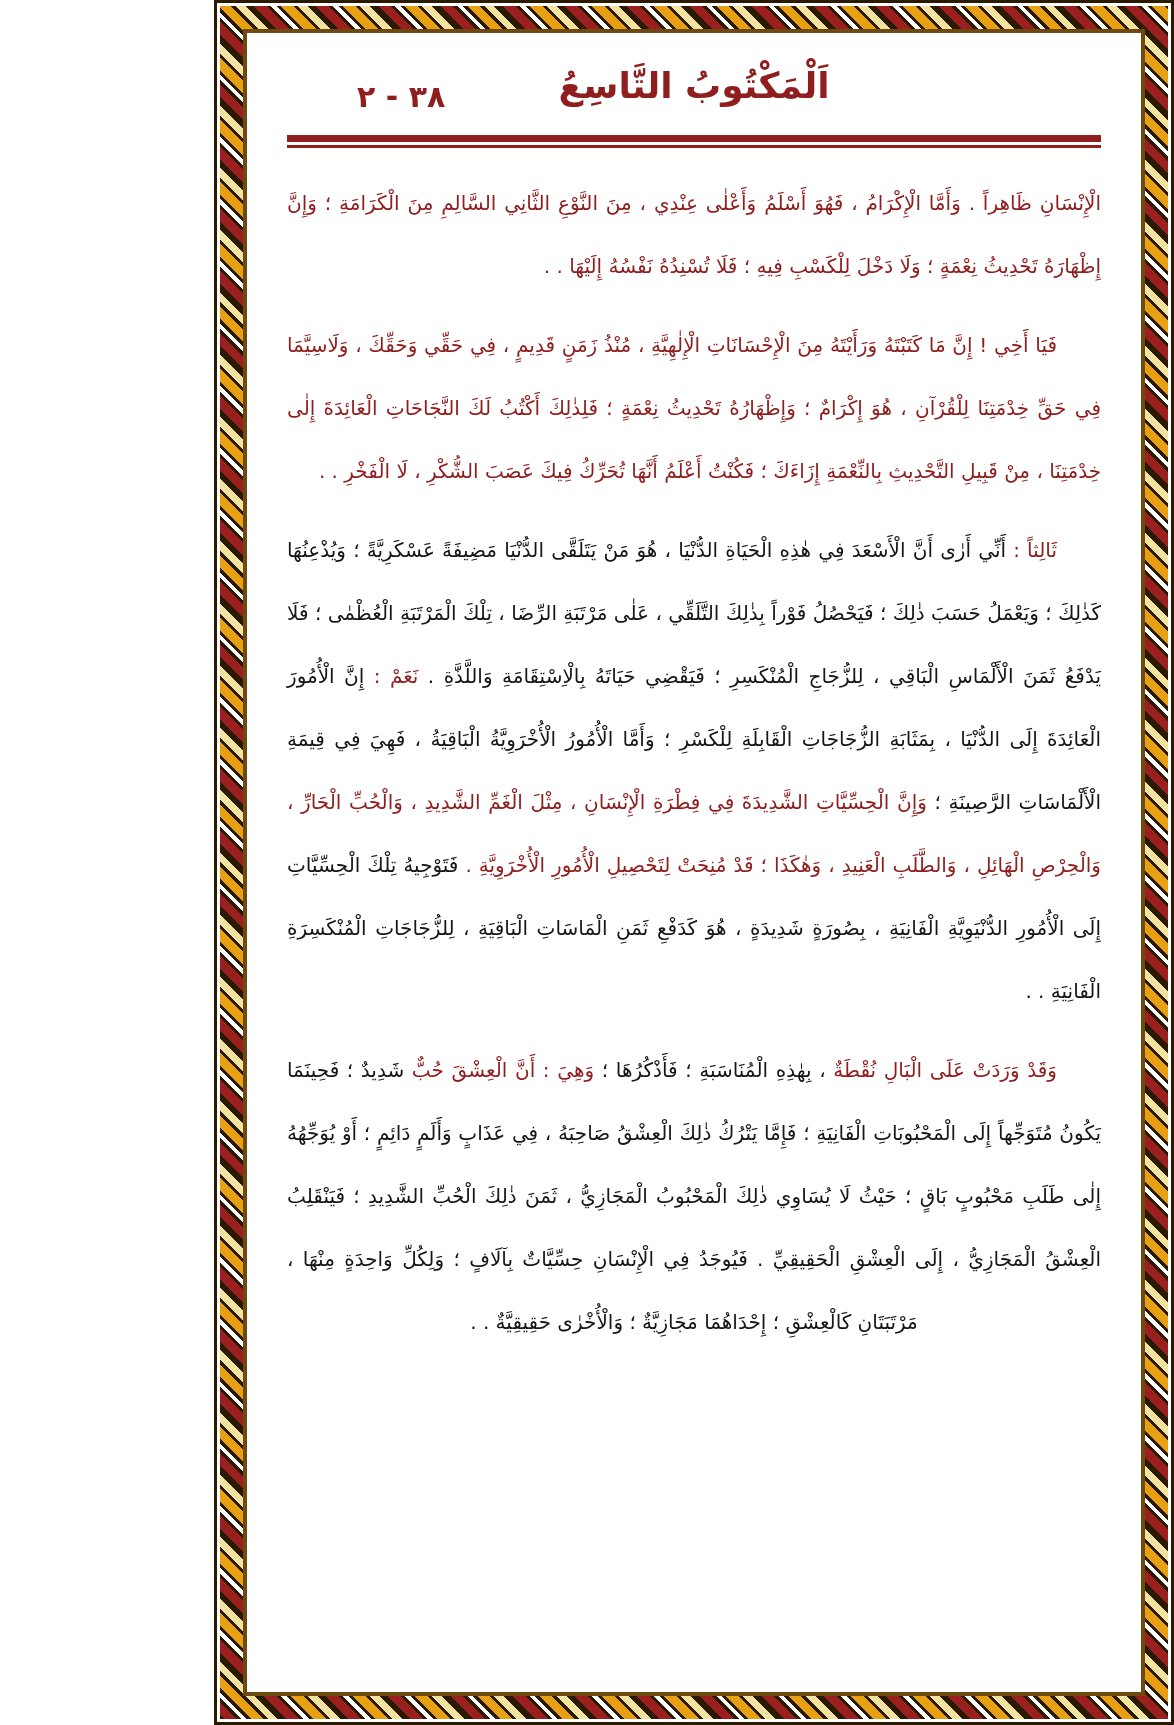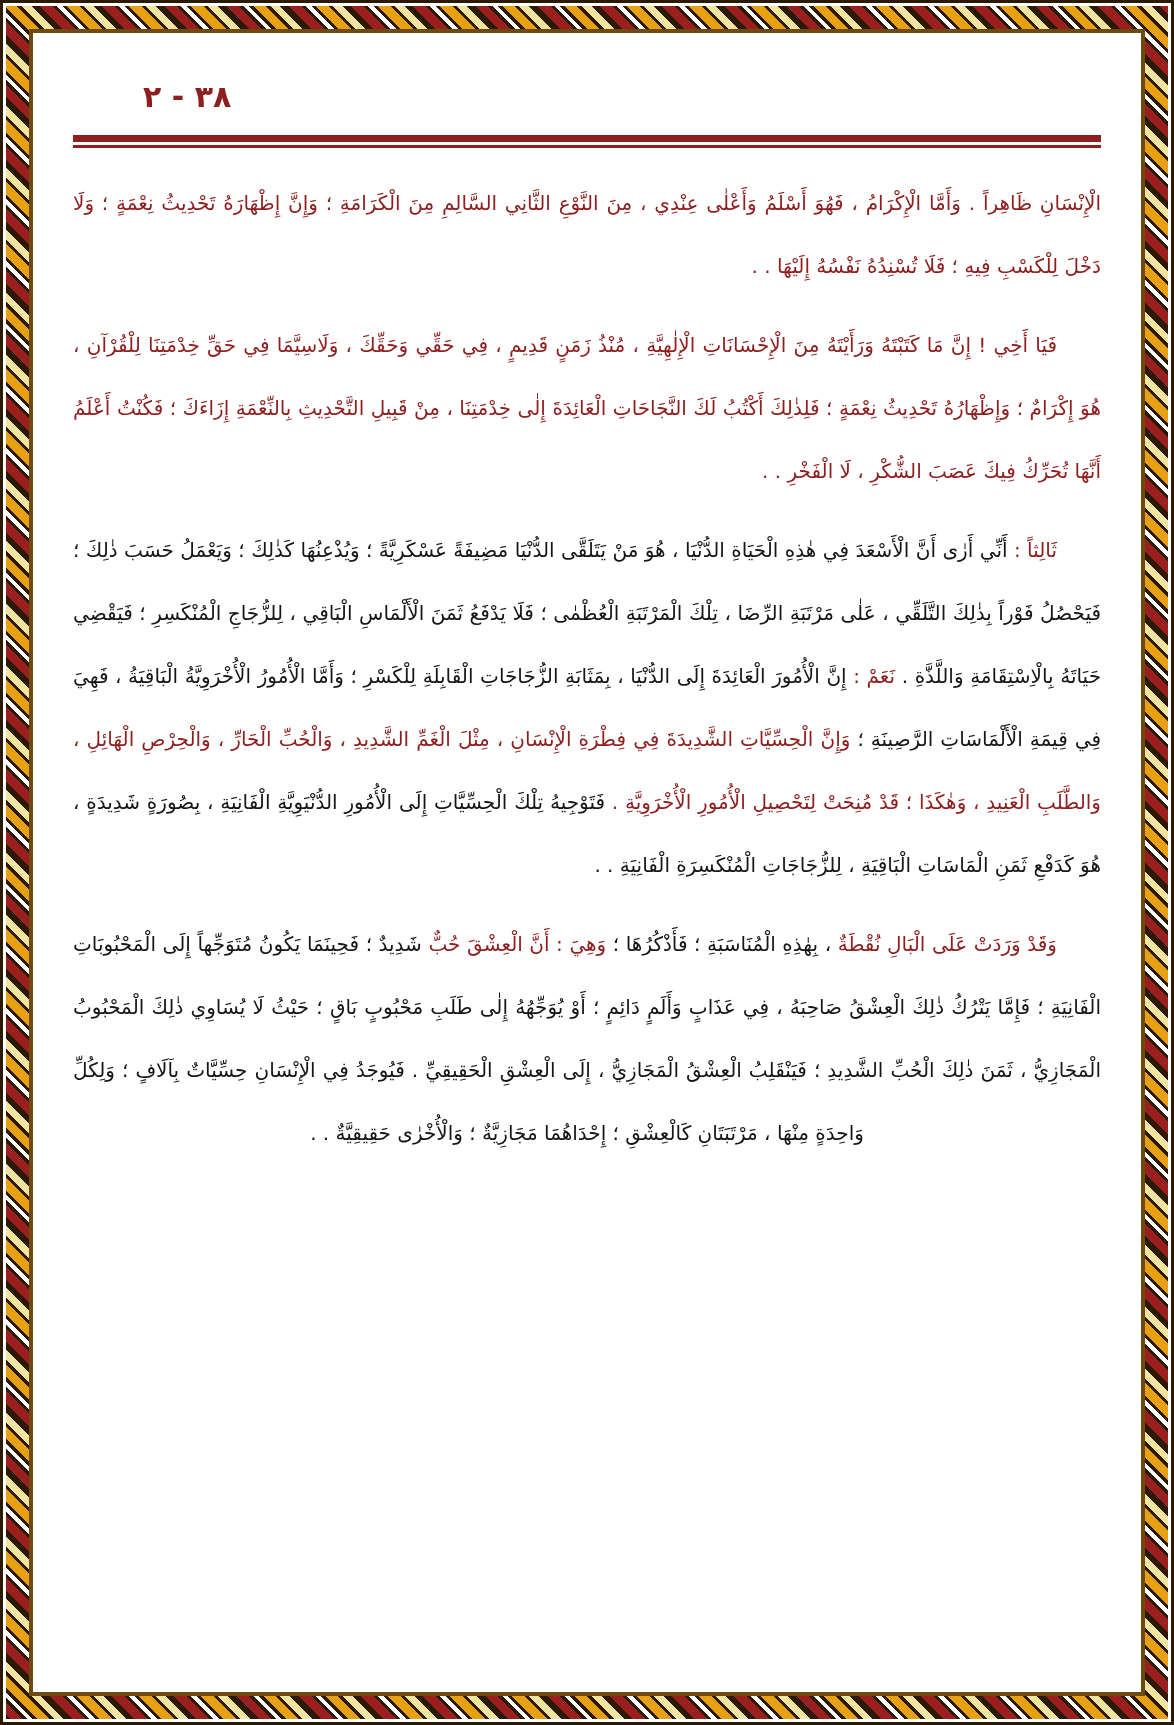--- a/index.html
+++ b/index.html
@@ -1,17 +1,17 @@
 <!DOCTYPE html>
 <html lang="ar" dir="rtl" style="--accent: #8f1e1e; --ink: #161616; --border-red: #9c1f1f; --border-gold: #e8a013; --border-cream: #f2e3a0; --border-outline: #2b1a02; --inner-brown: #6e4a10;"><head>
 <meta charset="utf-8">
 <style>
   html, body { margin: 0; padding: 0; background: #ffffff; }
   .page {
-    width: 1174px; height: 1725px; box-sizing: border-box;
+    width: 960px; height: 1725px; box-sizing: border-box;
     background: #ffffff;
     border: 3px solid var(--border-outline, #2b1a02);
     padding: 3px;
     font-family: "DejaVu Sans", sans-serif;
     position: relative;
   }
   .band {
     height: 100%; box-sizing: border-box;
     border: 23px solid;
     border-image: repeating-linear-gradient(45deg,
@@ -66,20 +66,21 @@
 </style>
 </head>
 <body>
 
 <div class="page">
   <div class="band">
     <div class="inner">
 
       <div class="header">
         <div class="page-num">٣٨ - ٢</div>
+        <div class="title">اَلْمَكْتُوبُ التَّاسِعُ</div>
       </div>
 
       <div class="rule"></div>
 
       <div class="text-body">
           <p class="para"><span class="seg red">الْإِنْسَانِ ظَاهِراً . وَأَمَّا الْإِكْرَامُ ، فَهُوَ أَسْلَمُ وَأَعْلٰى عِنْدِي ، مِنَ النَّوْعِ الثَّانِي السَّالِمِ مِنَ الْكَرَامَةِ ؛ وَإِنَّ إِظْهَارَهُ تَحْدِيثُ نِعْمَةٍ ؛ وَلَا دَخْلَ لِلْكَسْبِ فِيهِ ؛ فَلَا تُسْنِدُهُ نَفْسُهُ إِلَيْهَا . .</span></p>
           <p class="para indent"><span class="seg red">فَيَا أَخِي ! إِنَّ مَا كَتَبْتَهُ وَرَأَيْتَهُ مِنَ الْإِحْسَانَاتِ الْإِلٰهِيَّةِ ، مُنْذُ زَمَنٍ قَدِيمٍ ، فِي حَقِّي وَحَقِّكَ ، وَلَاسِيَّمَا فِي حَقِّ خِدْمَتِنَا لِلْقُرْآنِ ، هُوَ إِكْرَامٌ ؛ وَإِظْهَارُهُ تَحْدِيثُ نِعْمَةٍ ؛ فَلِذٰلِكَ أَكْتُبُ لَكَ النَّجَاحَاتِ الْعَائِدَةَ إِلٰى خِدْمَتِنَا ، مِنْ قَبِيلِ التَّحْدِيثِ بِالنِّعْمَةِ إِزَاءَكَ ؛ فَكُنْتُ أَعْلَمُ أَنَّهَا تُحَرِّكُ فِيكَ عَصَبَ الشُّكْرِ ، لَا الْفَخْرِ . .</span></p>
           <p class="para indent"><span class="seg red">ثَالِثاً : </span><span class="seg black">أَنِّي أَرٰى أَنَّ الْأَسْعَدَ فِي هٰذِهِ الْحَيَاةِ الدُّنْيَا ، هُوَ مَنْ يَتَلَقَّى الدُّنْيَا مَضِيفَةً عَسْكَرِيَّةً ؛ وَيُذْعِنُهَا كَذٰلِكَ ؛ وَيَعْمَلُ حَسَبَ ذٰلِكَ ؛ فَيَحْصُلُ فَوْراً بِذٰلِكَ التَّلَقِّي ، عَلٰى مَرْتَبَةِ الرِّضَا ، تِلْكَ الْمَرْتَبَةِ الْعُظْمٰى ؛ فَلَا يَدْفَعُ ثَمَنَ الْأَلْمَاسِ الْبَاقِي ، لِلزُّجَاجِ الْمُنْكَسِرِ ؛ فَيَقْضِي حَيَاتَهُ بِالْاِسْتِقَامَةِ وَاللَّذَّةِ . </span><span class="seg red">نَعَمْ : </span><span class="seg black">إِنَّ الْأُمُورَ الْعَائِدَةَ إِلَى الدُّنْيَا ، بِمَثَابَةِ الزُّجَاجَاتِ الْقَابِلَةِ لِلْكَسْرِ ؛ وَأَمَّا الْأُمُورُ الْأُخْرَوِيَّةُ الْبَاقِيَةُ ، فَهِيَ فِي قِيمَةِ الْأَلْمَاسَاتِ الرَّصِينَةِ ؛ </span><span class="seg red">وَإِنَّ الْحِسِّيَّاتِ الشَّدِيدَةَ فِي فِطْرَةِ الْإِنْسَانِ ، مِثْلَ الْغَمِّ الشَّدِيدِ ، وَالْحُبِّ الْحَارِّ ، وَالْحِرْصِ الْهَائِلِ ، وَالطَّلَبِ الْعَنِيدِ ، وَهٰكَذَا ؛ قَدْ مُنِحَتْ لِتَحْصِيلِ الْأُمُورِ الْأُخْرَوِيَّةِ . </span><span class="seg black">فَتَوْجِيهُ تِلْكَ الْحِسِّيَّاتِ إِلَى الْأُمُورِ الدُّنْيَوِيَّةِ الْفَانِيَةِ ، بِصُورَةٍ شَدِيدَةٍ ، هُوَ كَدَفْعِ ثَمَنِ الْمَاسَاتِ الْبَاقِيَةِ ، لِلزُّجَاجَاتِ الْمُنْكَسِرَةِ الْفَانِيَةِ . .</span></p>
           <p class="para indent center-last"><span class="seg red">وَقَدْ وَرَدَتْ عَلَى الْبَالِ نُقْطَةٌ </span><span class="seg black">، بِهٰذِهِ الْمُنَاسَبَةِ ؛ فَأَذْكُرُهَا ؛ </span><span class="seg red">وَهِيَ : أَنَّ الْعِشْقَ حُبٌّ </span><span class="seg black">شَدِيدٌ ؛ فَحِينَمَا يَكُونُ مُتَوَجِّهاً إِلَى الْمَحْبُوبَاتِ الْفَانِيَةِ ؛ فَإِمَّا يَتْرُكُ ذٰلِكَ الْعِشْقُ صَاحِبَهُ ، فِي عَذَابٍ وَأَلَمٍ دَائِمٍ ؛ أَوْ يُوَجِّهُهُ إِلٰى طَلَبِ مَحْبُوبٍ بَاقٍ ؛ حَيْثُ لَا يُسَاوِي ذٰلِكَ الْمَحْبُوبُ الْمَجَازِيُّ ، ثَمَنَ ذٰلِكَ الْحُبِّ الشَّدِيدِ ؛ فَيَنْقَلِبُ الْعِشْقُ الْمَجَازِيُّ ، إِلَى الْعِشْقِ الْحَقِيقِيِّ . فَيُوجَدُ فِي الْإِنْسَانِ حِسِّيَّاتٌ بِآلَافٍ ؛ وَلِكُلِّ وَاحِدَةٍ مِنْهَا ، مَرْتَبَتَانِ كَالْعِشْقِ ؛ إِحْدَاهُمَا مَجَازِيَّةٌ ؛ وَالْأُخْرٰى حَقِيقِيَّةٌ . .</span></p>
         </div>

